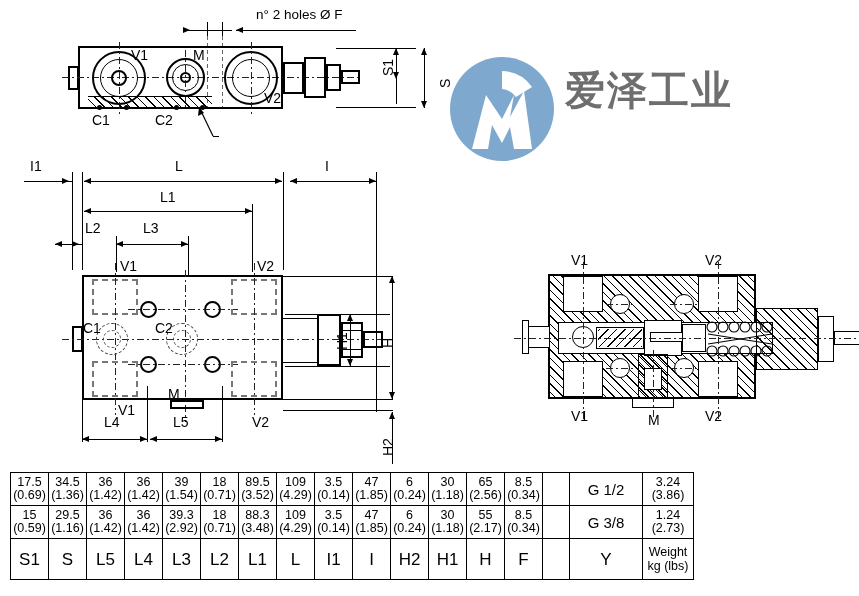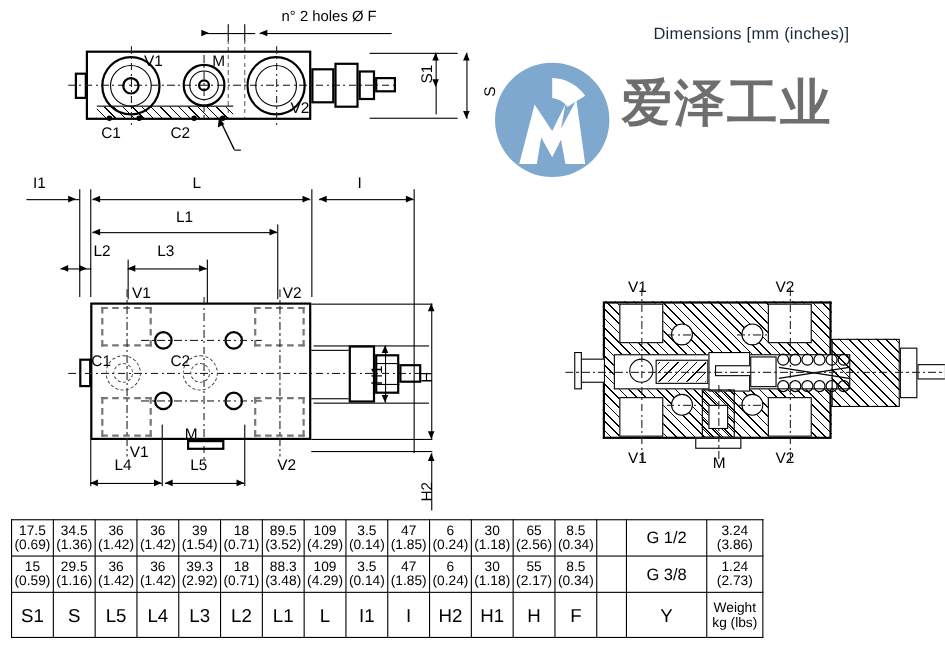--- a/index.html
+++ b/index.html
@@ -47,41 +47,40 @@
   .dot{position:absolute;width:5px;height:5px;border-radius:50%;background:#000;}
 
   
   #dimTitle{left:594px;top:22px;font-size:15px;letter-spacing:.2px;color:#1b2a3a;}
 
   
   #logo{position:absolute;left:440px;top:55px;width:400px;height:110px;}
   #logoMark{position:absolute;left:10px;top:2px;width:104px;height:104px;border-radius:50%;
     background:#7fa8cf;}
   #logoGlyph{position:absolute;left:10px;top:2px;width:104px;height:104px;}
-  #logoCN{position:absolute;left:125px;top:8px;font-size:46px;font-weight:bold;color:#6e6e6e;
+  #logoCN{position:absolute;left:125px;top:8px;font-size:40px;font-weight:bold;color:#6e6e6e;
       letter-spacing:2px;font-family:"DejaVu Sans",sans-serif;text-align:right;}
   #logoEN{position:absolute;left:127px;top:66px;font-size:27px;color:#9fb6cc;letter-spacing:2px;}
 
   
   #dimTable{position:absolute;left:10px;top:472px;border-collapse:collapse;}
   #dimTable td{border:1px solid #000;text-align:center;vertical-align:middle;
     font-size:12.5px;line-height:13px;padding:0;}
   #dimTable td.val{height:32px;}
   #dimTable td.lbl{height:40px;font-size:17px;}
   .cellmm{display:block;}
   .cellin{display:block;}
   #dimTable td.ycell{font-size:15px;}
   #dimTable td.wcell{font-size:12.5px;line-height:14px;}
 </style>
 </head>
 <body>
 
 <div id="root">
 
-  <div class="txt" id="dimTitle">Dimensions [mm (inches)]</div>
 
   <div id="logo">
     <div id="logoMark"></div>
     <svg id="logoGlyph" viewBox="0 0 104 104">
       <path d="M22 92 L36 38 L52 62 L64 38 L60 60 L74 34 L82 92 L64 92 L60 70 L52 86 L42 68 L38 92 Z" fill="#ffffff"></path>
       <path d="M52 14 a38 38 0 0 1 30 16 l-16 10 a20 20 0 0 0 -14 -8 Z" fill="#ffffff"></path>
     </svg>
     <div id="logoCN">爱泽工业</div>
   </div>
 

